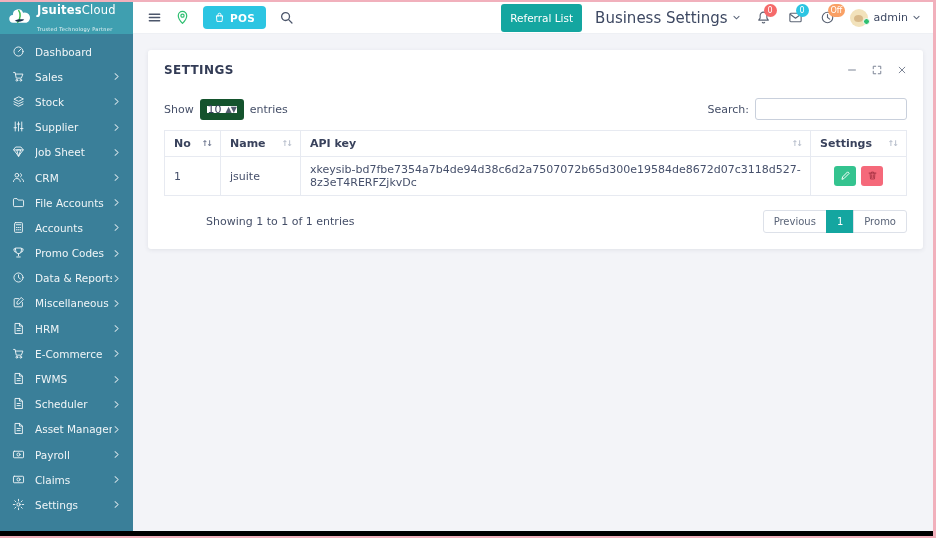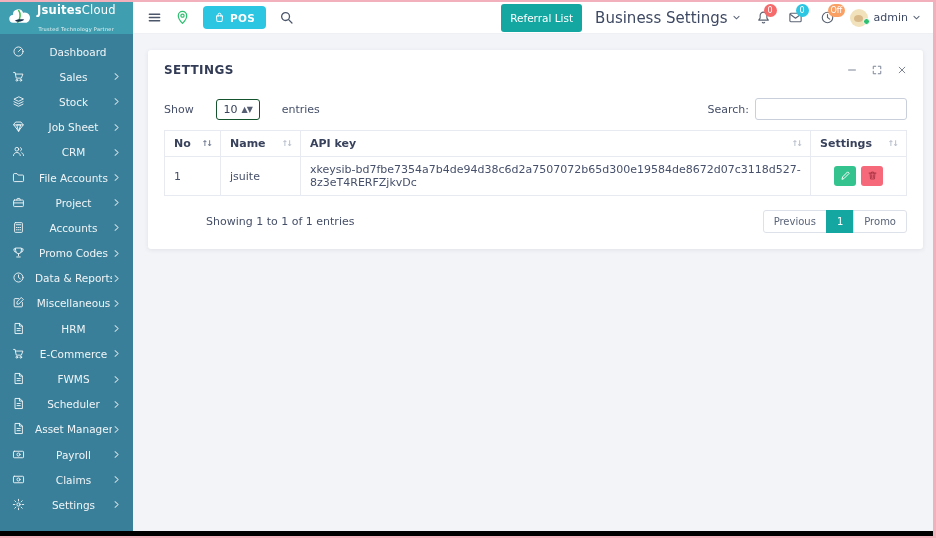--- a/index.html
+++ b/index.html
@@ -9,21 +9,21 @@
     background: #f1b0bc; 
     position: relative;
   }
   .frame {
     position: absolute; top: 2px; right: 3px; bottom: 2px; left: 0;
     display: flex; background: #f3f4f8; overflow: hidden;
   }
   .black-strip { position: absolute; left: 0; right: 3px; bottom: 2px; height: 5px; background: #000; z-index: 60; }
 
   
-  .sidebar { width: 133px; flex: 0 0 133px; background: #3a7f99; display: flex; flex-direction: column; text-align: center; }
+  .sidebar { width: 133px; flex: 0 0 133px; background: #3a7f99; display: flex; flex-direction: column; }
   .brand { height: 32px; background: #3f9fb0; display: flex; align-items: center; padding: 0 7px; gap: 5px; flex: 0 0 32px; }
   .brand-text { color: #fff; line-height: 1.05; }
   .brand-name { font-size: 11.5px; letter-spacing: .2px; white-space: nowrap; }
   .brand-name b { font-weight: 700; }
   .brand-tagline { font-size: 5px; opacity: .9; letter-spacing: .3px; white-space: nowrap; }
   .nav { padding: 5px 0; overflow: hidden; }
   .side-item { display: flex; align-items: center; height: 25.2px; padding: 0 12px; color: rgba(255,255,255,.92); font-size: 10.5px; cursor: pointer; text-decoration: none; }
   .s-icon { width: 14px; height: 14px; display: inline-flex; opacity: .95; }
   .s-icon svg { width: 13px; height: 13px; }
   .s-label { flex: 1; margin-left: 9px; white-space: nowrap; overflow: hidden; }
@@ -59,21 +59,21 @@
   .content { flex: 1; padding: 16px 10px 0 15px; overflow: hidden; }
   .card { background: #fff; border-radius: 3px; box-shadow: 0 1px 4px rgba(60,70,90,.10); padding: 13px 16px 16px; }
   .card-head { display: flex; align-items: center; justify-content: space-between; }
   .card-title { font-size: 12px; font-weight: 700; color: #333c56; letter-spacing: .4px; }
   .win-controls { display: inline-flex; gap: 15px; color: #7d8596; }
   .win-controls span { display: inline-flex; cursor: pointer; }
   .win-controls svg { width: 10px; height: 10px; }
 
   .controls-row { margin-top: 21px; display: flex; align-items: center; justify-content: space-between; font-size: 11px; color: #454f68; }
   .show-group { display: inline-flex; align-items: center; }
-  .page-size { display: inline-flex; align-items: center; justify-content: center; gap: 4px; width: 44px; height: 21px; border: 1px solid #14532d; border-radius: 3px; margin: 0 22px; font-size: 11px; color: #39425c; cursor: pointer; background: #fff; }
+  .page-size { display: inline-flex; align-items: center; justify-content: center; gap: 4px; width: 44px; height: 21px; border: 7px solid #14532d; border-radius: 3px; margin: 0 6px; font-size: 11px; color: #39425c; cursor: pointer; background: #fff; }
   .page-size .ud { font-size: 8px; color: #555e72; letter-spacing: -1px; }
   .search-group { display: inline-flex; align-items: center; gap: 6px; }
   .search-input { width: 152px; height: 22px; border: 1px solid #c9d0dc; border-radius: 3px; padding: 0 6px; font-size: 11px; color: #39425c; outline: none; font-family: inherit; }
 
   table.grid { width: 100%; margin-top: 10px; border-collapse: collapse; font-size: 11px; color: #46506b; }
   .grid th, .grid td { border: 1px solid #e7eaf1; padding: 6px 9px; text-align: left; }
   .grid th { font-weight: 700; color: #39425c; cursor: pointer; }
   .th-inner { display: flex; align-items: center; justify-content: space-between; gap: 6px; }
   .sort-glyph { font-size: 8px; letter-spacing: -2px; color: #b8bfcc; white-space: nowrap; }
   .sort-glyph.active { color: #6f7890; }
@@ -148,20 +148,33 @@
           <span class="s-label">Stock</span>
           <span class="s-chev">
             <svg viewBox="0 0 16 16" fill="none" stroke="currentColor" stroke-width="1.8" stroke-linecap="round" stroke-linejoin="round">
               <path d="M5.5 3L11 8l-5.5 5"></path>
             </svg>
           </span>
         </a>
         <a class="side-item">
           <span class="s-icon">
             <svg viewBox="0 0 16 16" fill="none" stroke="currentColor" stroke-width="1.2" stroke-linecap="round" stroke-linejoin="round">
+              <path d="M4 2.5v11M8 2.5v11M12 2.5v11M2.5 9.5h3M6.5 5h3M10.5 10.5h3"></path>
+            </svg>
+          </span>
+          <span class="s-label">Supplier</span>
+          <span class="s-chev">
+            <svg viewBox="0 0 16 16" fill="none" stroke="currentColor" stroke-width="1.8" stroke-linecap="round" stroke-linejoin="round">
+              <path d="M5.5 3L11 8l-5.5 5"></path>
+            </svg>
+          </span>
+        </a>
+        <a class="side-item">
+          <span class="s-icon">
+            <svg viewBox="0 0 16 16" fill="none" stroke="currentColor" stroke-width="1.2" stroke-linecap="round" stroke-linejoin="round">
               <path d="M5 2.5h6l2.8 3.5L8 13.8 2.2 6z"></path>
               <path d="M2.2 6h11.6M8 13.8L5.8 6h4.4z"></path>
             </svg>
           </span>
           <span class="s-label">Job Sheet</span>
           <span class="s-chev">
             <svg viewBox="0 0 16 16" fill="none" stroke="currentColor" stroke-width="1.8" stroke-linecap="round" stroke-linejoin="round">
               <path d="M5.5 3L11 8l-5.5 5"></path>
             </svg>
           </span>
@@ -180,34 +193,20 @@
             </svg>
           </span>
         </a>
         <a class="side-item">
           <span class="s-icon">
             <svg viewBox="0 0 16 16" fill="none" stroke="currentColor" stroke-width="1.2" stroke-linecap="round" stroke-linejoin="round">
               <path d="M1.8 4.2c0-.6.4-1 1-1h3.4L7.6 5h5.6c.6 0 1 .4 1 1v6c0 .6-.4 1-1 1H2.8c-.6 0-1-.4-1-1z"></path>
             </svg>
           </span>
           <span class="s-label">File Accounts</span>
-          <span class="s-chev">
-            <svg viewBox="0 0 16 16" fill="none" stroke="currentColor" stroke-width="1.8" stroke-linecap="round" stroke-linejoin="round">
-              <path d="M5.5 3L11 8l-5.5 5"></path>
-            </svg>
-          </span>
-        </a>
-        <a class="side-item">
-          <span class="s-icon">
-            <svg viewBox="0 0 16 16" fill="none" stroke="currentColor" stroke-width="1.2" stroke-linecap="round" stroke-linejoin="round">
-              <rect x="2" y="5" width="12" height="8" rx="1"></rect>
-              <path d="M6 5V3.8c0-.5.4-.8.8-.8h2.4c.4 0 .8.3.8.8V5M2 8.5h12"></path>
-            </svg>
-          </span>
-          <span class="s-label">Project</span>
           <span class="s-chev">
             <svg viewBox="0 0 16 16" fill="none" stroke="currentColor" stroke-width="1.8" stroke-linecap="round" stroke-linejoin="round">
               <path d="M5.5 3L11 8l-5.5 5"></path>
             </svg>
           </span>
         </a>
         <a class="side-item">
           <span class="s-icon">
             <svg viewBox="0 0 16 16" fill="none" stroke="currentColor" stroke-width="1.2" stroke-linecap="round" stroke-linejoin="round">
               <rect x="3.2" y="2" width="9.6" height="12" rx="1"></rect>

